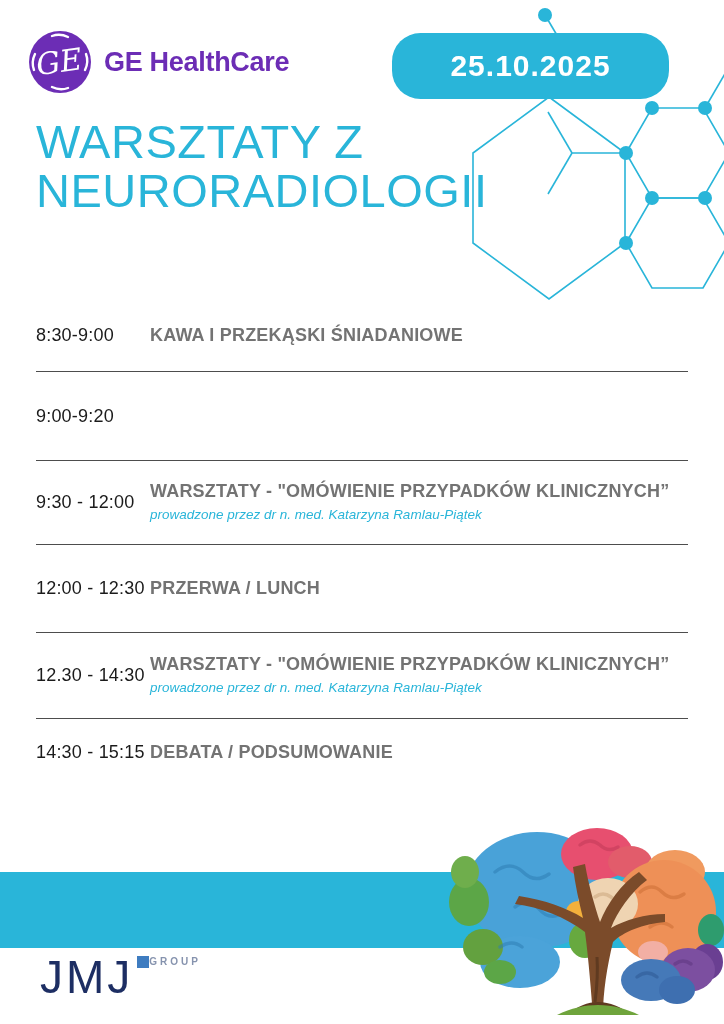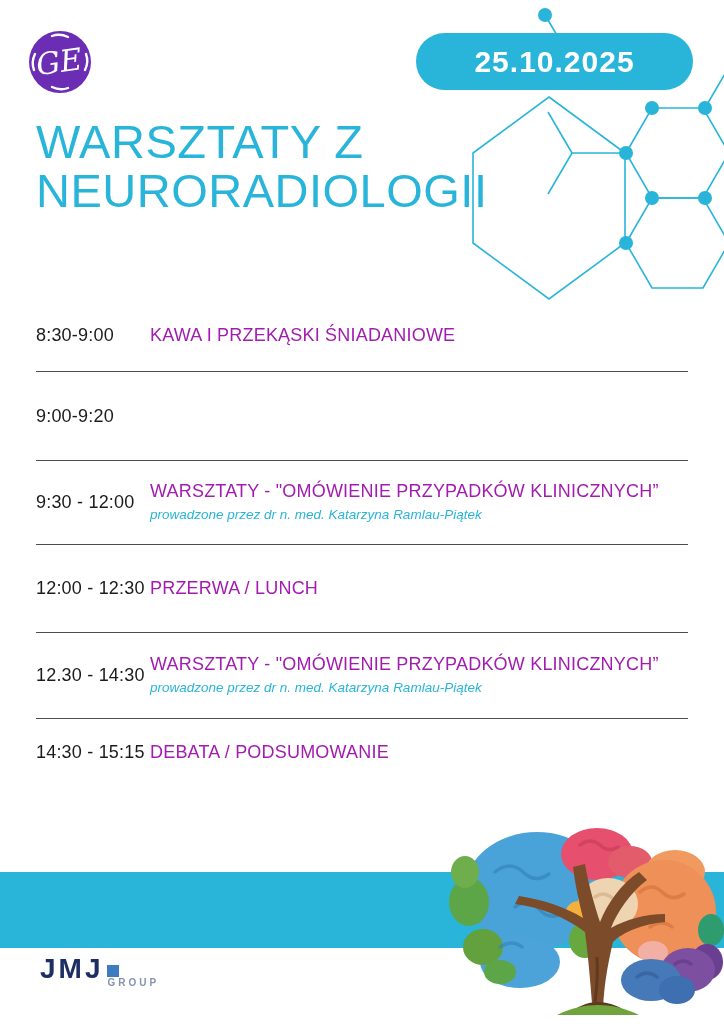--- a/index.html
+++ b/index.html
@@ -12,21 +12,21 @@
 
   
   .ge-logo { position:absolute; left:28px; top:30px; width:64px; height:64px; }
   .ge-wordmark {
     position:absolute; left:104px; top:47px;
     font-size:27px; font-weight:600; letter-spacing:-0.3px;
     color:var(--purple,#6C2DB5);
   }
   .hexdeco { position:absolute; left:430px; top:0; width:294px; height:300px; z-index:1; }
   .date-badge {
-    position:absolute; left:416px; top:33px; width:277px; height:57px;
+    position:absolute; left:392px; top:33px; width:277px; height:66px;
     background:var(--accent,#29B5D9); border-radius:28.5px;
     display:flex; align-items:center; justify-content:center; z-index:2;
     color:#ffffff; font-size:30px; font-weight:800; letter-spacing:1px;
   }
 
   
   .title {
     position:absolute; left:36px; top:118px; z-index:3;
     color:var(--accent,#29B5D9); font-size:47px; font-weight:400;
     line-height:1.04; letter-spacing:0.5px;
@@ -38,37 +38,37 @@
 
   
   .schedule { position:absolute; left:36px; top:300px; width:652px; z-index:3; }
   .row { display:flex; align-items:center; }
   .row.bordered { border-bottom:1.5px solid #4d4d4d; }
   .r0{height:72px} .r1{height:89px} .r2{height:86px} .r3{height:84px}
   .r4{height:88px} .r5{height:86px} .r6{height:67px}
   .time { flex:0 0 114px; font-size:18px; color:#1b1b1b; letter-spacing:0.2px; }
   .sess { flex:1 1 auto; min-width:0; }
   .stitle {
-    font-size:18px; font-weight:400; color:#a21caf;
+    font-size:18px; font-weight:700; color:#737373;
     letter-spacing:0.2px; white-space:nowrap;
   }
   .snote {
     margin-top:4px; font-size:13.5px; font-style:italic; font-weight:500;
     color:var(--accent,#29B5D9); line-height:1.35;
   }
 
   
   .band { position:absolute; left:0; top:872px; width:724px; height:76px;
           background:var(--accent,#29B5D9); z-index:1; }
   .brain { position:absolute; left:445px; top:812px; width:279px; height:205px; z-index:2; }
 
   .jmj { position:absolute; left:40px; top:956px; display:flex; align-items:flex-start; z-index:3; }
-  .jmj-name { font-size:28px; font-weight:700; letter-spacing:3px; line-height:0.92;
+  .jmj-name { font-size:46px; font-weight:400; letter-spacing:3px; line-height:0.92;
               color:var(--navy,#1D2E63); }
-  .jmj-right { display:flex; flex-direction:column; justify-content:center;
+  .jmj-right { display:flex; flex-direction:row; justify-content:center;
                height:40px; margin-left:4px; }
   .jmj-sq { width:12px; height:12px; background:var(--blue_square,#3E7CC0); }
   .jmj-group { font-size:10px; font-weight:600; letter-spacing:3px;
                color:var(--group_gray,#8693AE); }
 </style>
 </head>
 <body>
 
 <div class="page">
 
@@ -99,20 +99,21 @@
   <svg class="ge-logo" viewBox="0 0 64 64">
     <circle cx="32" cy="32" r="31" style="fill:var(--purple,#6C2DB5)"></circle>
     <text x="31" y="42" text-anchor="middle" font-family="DejaVu Serif, serif" font-style="italic" font-size="30" fill="#ffffff" transform="rotate(-8 32 32)">GE</text>
     <g stroke="#ffffff" stroke-width="2.4" fill="none" stroke-linecap="round">
       <path d="M24,6 q8,-3 16,1"></path>
       <path d="M58,24 q3,8 -1,16"></path>
       <path d="M40,58 q-8,3 -16,-1"></path>
       <path d="M6,40 q-3,-8 1,-16"></path>
     </g>
   </svg>
+  <div class="ge-wordmark">GE HealthCare</div>
 
   <div class="date-badge">25.10.2025</div>
 
   <div class="title">
     <div>WARSZTATY Z</div>
     <div>NEURORADIOLOGII</div>
   </div>
 
   <div class="schedule">
 

